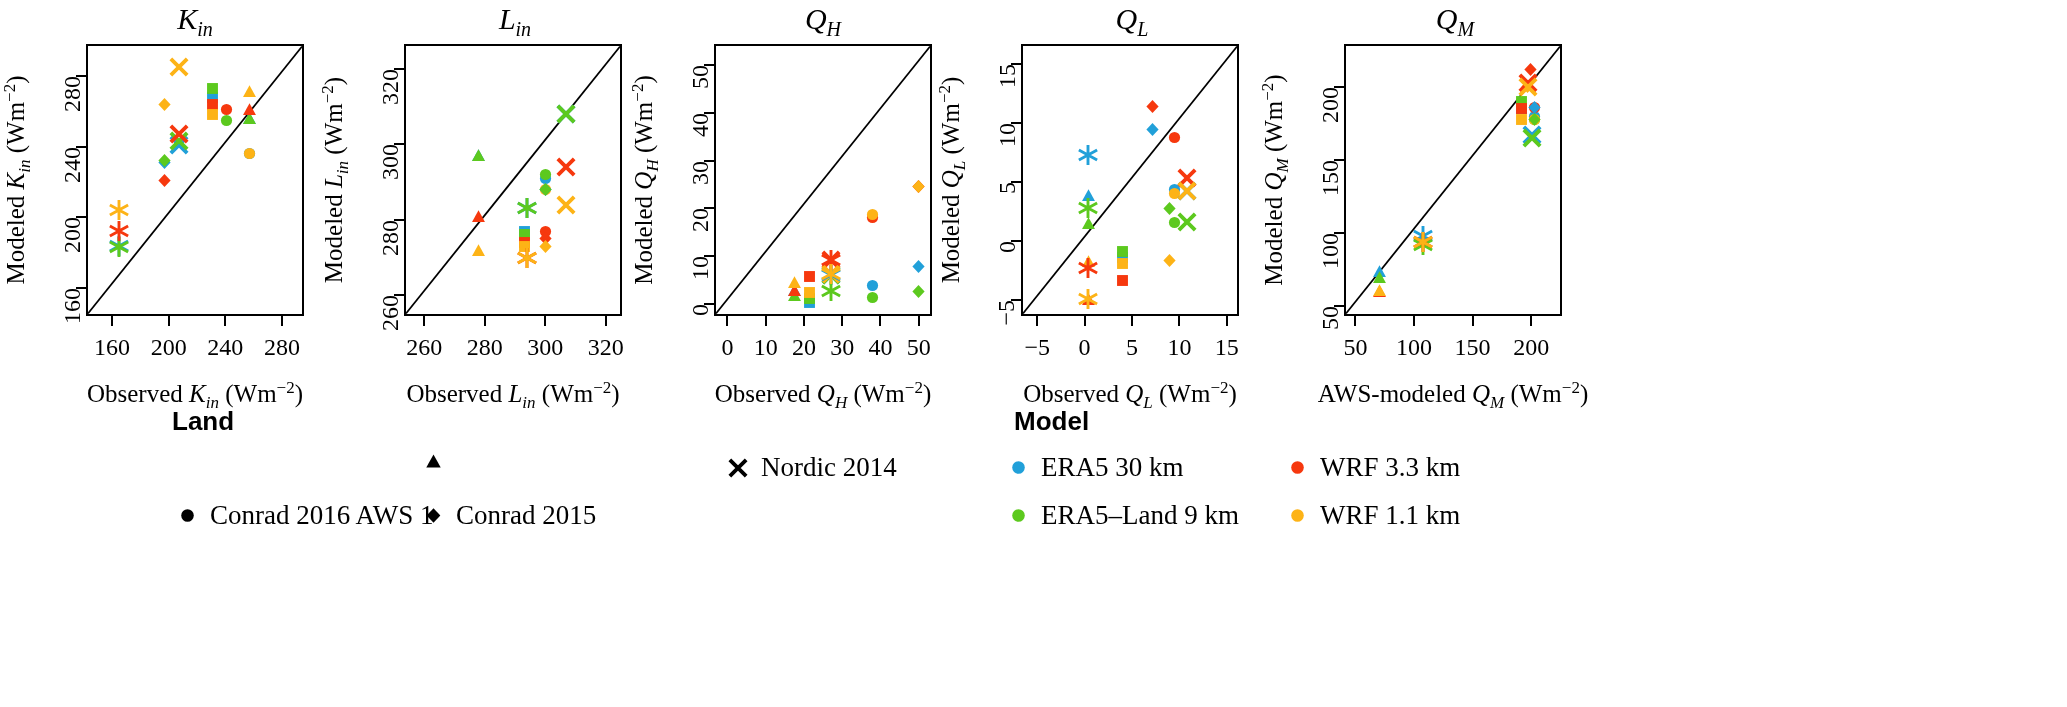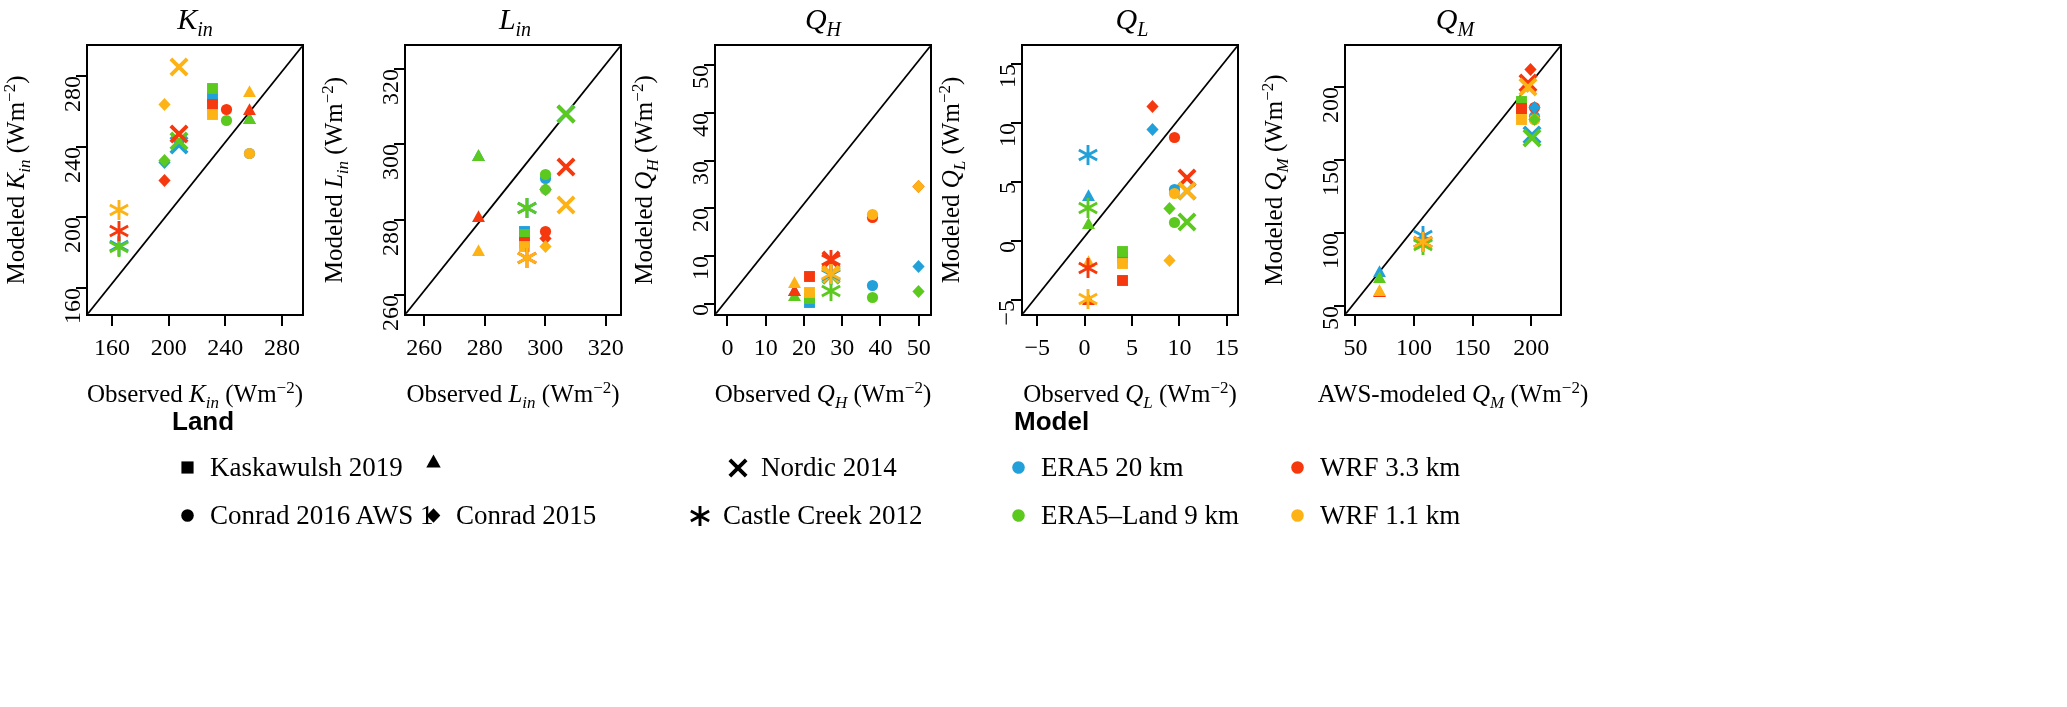--- a/index.html
+++ b/index.html
@@ -526,28 +526,20 @@
             <path d="M50,8 L50,92 M12,29 L88,71 M12,71 L88,29" stroke="#F6380E" stroke-width="12" fill="none" stroke-linecap="butt"></path>
           </svg></div>
         <div class="mk" style="left: 65.3548px; top: 183.957px; width: 24px; height: 24px;"><svg width="24" height="24" viewBox="0 0 100 100">
             <path d="M50,8 L50,92 M12,29 L88,71 M12,71 L88,29" stroke="#FDB316" stroke-width="12" fill="none" stroke-linecap="butt"></path>
           </svg></div>
       </div>
       <div class="ylab" style="left: 1258px; top: 316px; width: 272px; text-align: center;">Modeled <i>Q</i><sub><i>M</i></sub> (Wm<sup>−2</sup>)</div>
       <div class="xlab" style="left: 1283px; top: 378px; width: 340px;">AWS-modeled <i>Q</i><sub><i>M</i></sub> (Wm<sup>−2</sup>)</div>
     </div>
     <div class="legend lgtitle" style="left: 172px; top: 406px;">Land</div>
-    <div class="lgrow" style="left: 172px; top: 452px;">
-      <span class="lgsym">
-        <svg width="19" height="19" viewBox="0 0 100 100">
-          <rect x="18" y="18" width="64" height="64" fill="#000000"></rect>
-        </svg>
-      </span>
-      <span>Kaskawulsh 2019</span>
-    </div>
     <div class="lgrow" style="left: 172px; top: 500px;">
       <span class="lgsym">
         <svg width="19" height="19" viewBox="0 0 100 100">
           <circle cx="50" cy="50" r="33" fill="#000000"></circle>
         </svg>
       </span>
       <span>Conrad 2016 AWS 1</span>
     </div>
     <div class="lgrow" style="left: 418px; top: 452px;">
       <span class="lgsym">
@@ -565,36 +557,28 @@
       <span>Conrad 2015</span>
     </div>
     <div class="lgrow" style="left: 723px; top: 452px;">
       <span class="lgsym">
         <svg width="24" height="24" viewBox="0 0 100 100">
           <path d="M16,16 L84,84 M84,16 L16,84" stroke="#000000" stroke-width="16" fill="none" stroke-linecap="butt"></path>
         </svg>
       </span>
       <span>Nordic 2014</span>
     </div>
-    <div class="lgrow" style="left: 685px; top: 500px;">
-      <span class="lgsym">
-        <svg width="24" height="24" viewBox="0 0 100 100">
-          <path d="M50,8 L50,92 M12,29 L88,71 M12,71 L88,29" stroke="#000000" stroke-width="12" fill="none" stroke-linecap="butt"></path>
-        </svg>
-      </span>
-      <span>Castle Creek 2012</span>
-    </div>
     <div class="legend lgtitle" style="left: 1014px; top: 406px;">Model</div>
     <div class="lgrow" style="left: 1003px; top: 452px;">
       <span class="lgsym">
         <svg width="19" height="19" viewBox="0 0 100 100">
           <circle cx="50" cy="50" r="33" fill="#21A0D9"></circle>
         </svg>
       </span>
-      <span>ERA5 20 km</span>
+      <span>ERA5 30 km</span>
     </div>
     <div class="lgrow" style="left: 1003px; top: 500px;">
       <span class="lgsym">
         <svg width="19" height="19" viewBox="0 0 100 100">
           <circle cx="50" cy="50" r="33" fill="#5CC91E"></circle>
         </svg>
       </span>
       <span>ERA5–Land 9 km</span>
     </div>
     <div class="lgrow" style="left: 1282px; top: 452px;">

